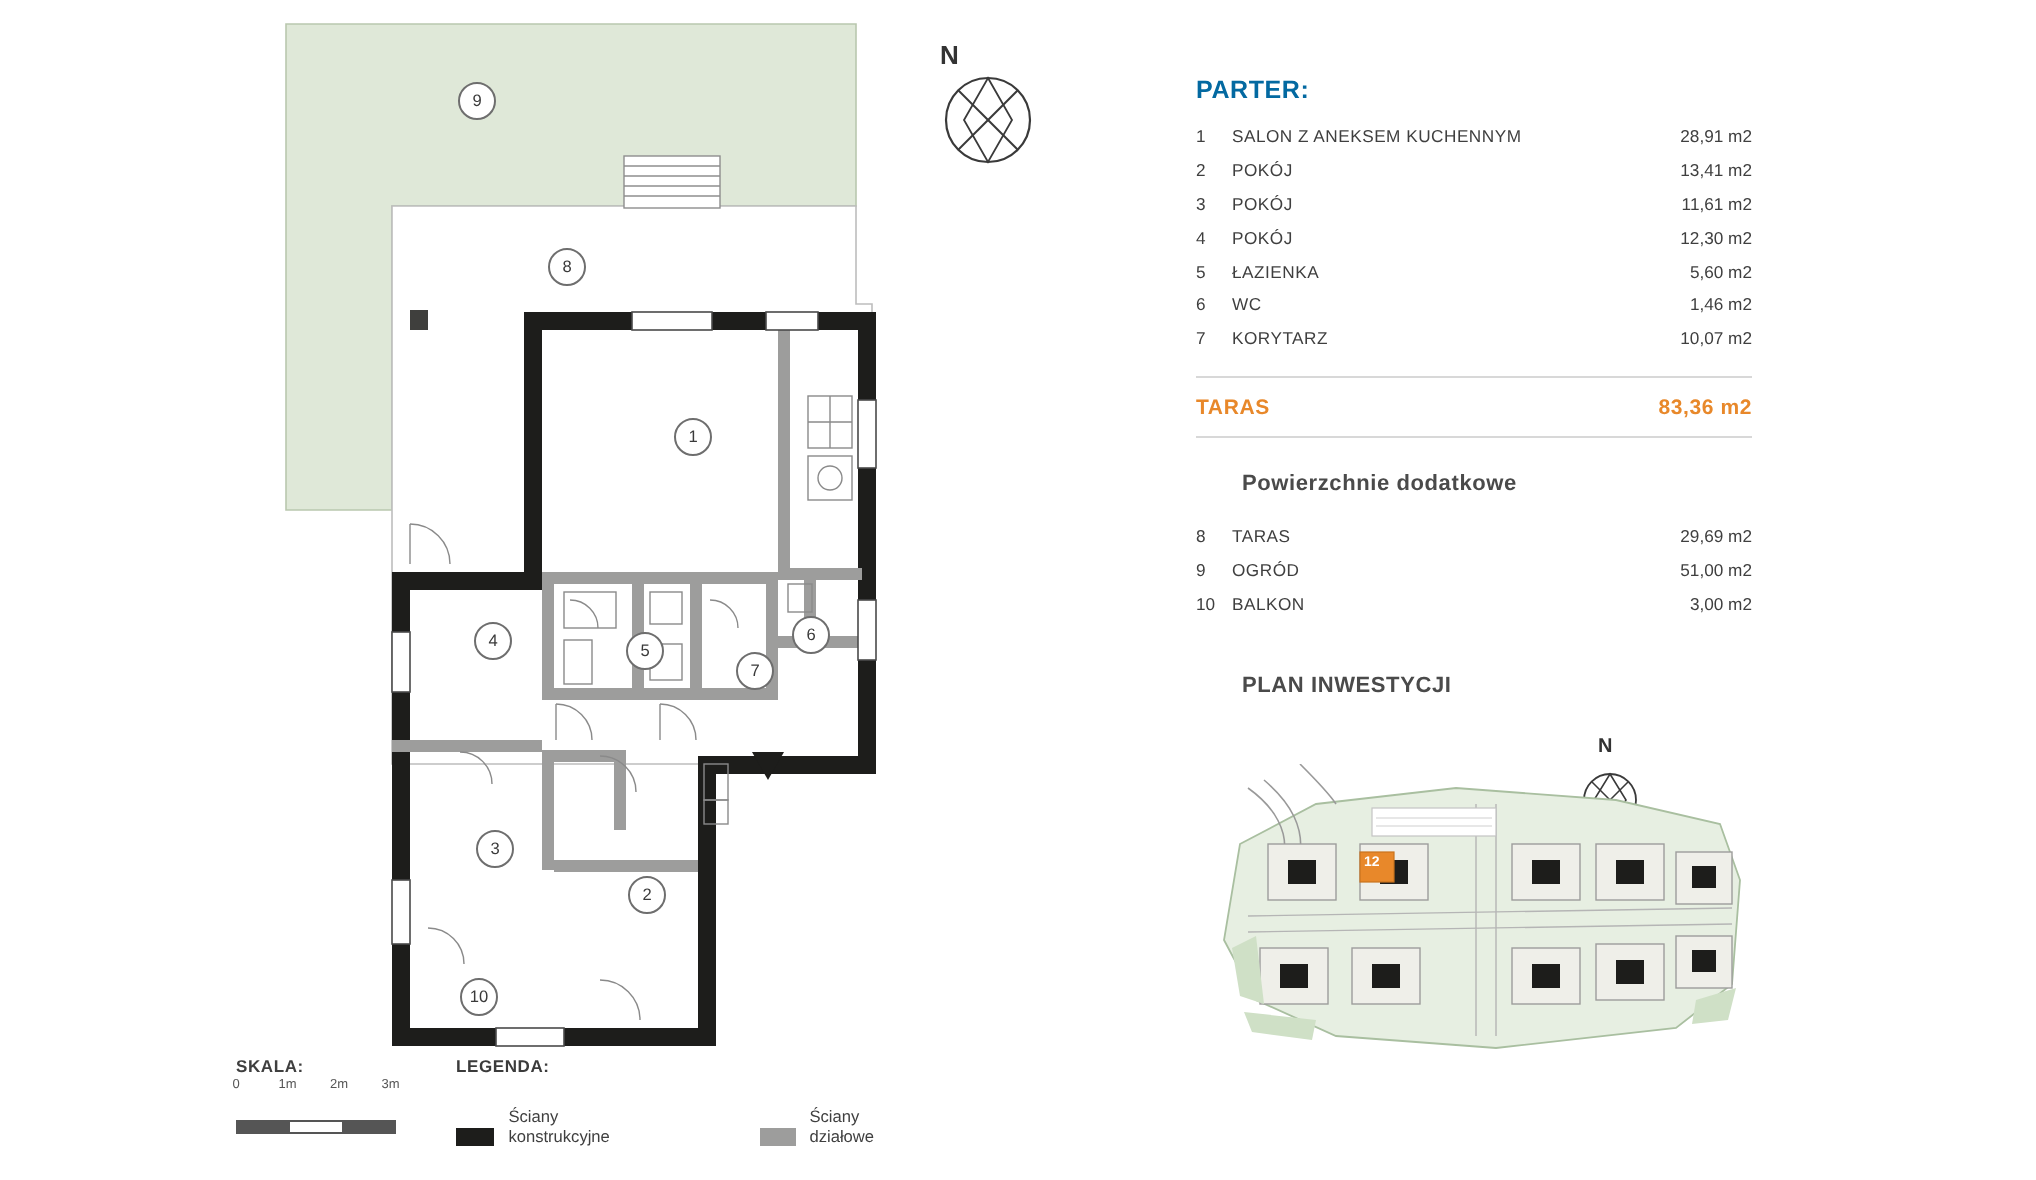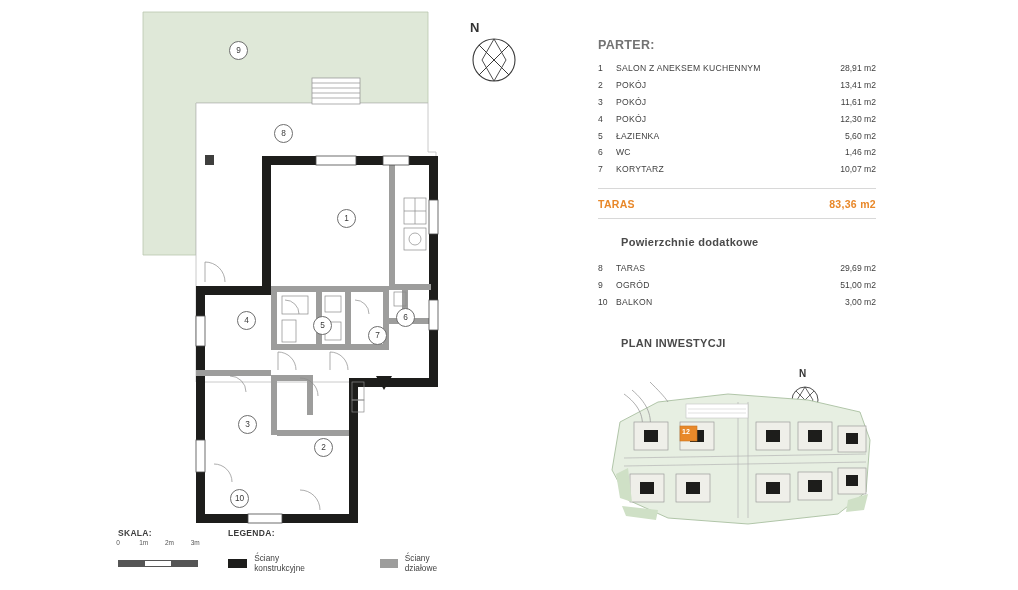--- a/index.html
+++ b/index.html
@@ -6,21 +6,21 @@
   body{
     width:1018px;height:590px;background:#ffffff;
     font-family:"Liberation Sans", sans-serif;
     color:#3b3b3b;position:relative;overflow:hidden;
   }
   .floorplan{position:absolute;left:0;top:0;width:570px;height:590px;}
   .panel{position:absolute;left:590px;top:0;width:428px;height:590px;}
 
   
   .section-title{
-    font-size:12.5px;font-weight:bold;letter-spacing:.3px;color:#737373;
+    font-size:12.5px;font-weight:bold;letter-spacing:.3px;color:#0369a1;
     position:absolute;left:8px;top:38px;
   }
   table.rooms{
     position:absolute;left:8px;top:60px;width:278px;border-collapse:collapse;
   }
   table.rooms td{font-size:8.6px;padding:3.4px 0;vertical-align:middle;color:#3f3f3f;}
   td.num{width:18px;color:#6a6a6a;}
   td.nm{letter-spacing:.25px;}
   td.area{text-align:right;white-space:nowrap;}
   .rule{position:absolute;left:8px;width:278px;height:1px;background:#d8d8d8;}
@@ -36,21 +36,21 @@
   .compass2 .nlabel{position:absolute;left:16px;top:-2px;font-size:10px;font-weight:bold;color:#333;}
 
   
   .compass1{position:absolute;left:466px;top:22px;width:60px;height:62px;}
   .compass1 .nlabel{position:absolute;left:4px;top:-2px;font-size:13px;font-weight:bold;color:#333;}
 
   .scale-block{position:absolute;left:118px;top:528px;font-size:8.5px;color:#3f3f3f;}
   .scale-label{font-size:8.5px;font-weight:bold;letter-spacing:.3px;}
   .legend-block{position:absolute;left:228px;top:528px;font-size:8.5px;}
   .legend-label{font-size:8.5px;font-weight:bold;letter-spacing:.3px;}
-  .legend-row{position:absolute;top:25px;left:0;display:flex;align-items:center;gap:7px;}
+  .legend-row{position:absolute;top:25px;left:0;display:flex;align-items:flex-end;gap:7px;}
   .sw-solid{width:26px;height:9px;background:#1d1d1b;display:inline-block;}
   .sw-grey{width:26px;height:9px;background:#9d9d9c;display:inline-block;}
   .legend-txt{font-size:8.3px;color:#3f3f3f;}
 
   .ruler{position:absolute;left:0;top:22px;width:84px;}
   .ruler .bar{position:relative;height:5px;width:78px;border:0.8px solid #555;display:flex;}
   .ruler .bar i{flex:1;border-right:0.8px solid #555;}
   .ruler .bar i:last-child{border-right:none;}
   .ruler .bar i.on{background:#555;}
   .ruler .ticks{position:relative;height:10px;width:78px;}

